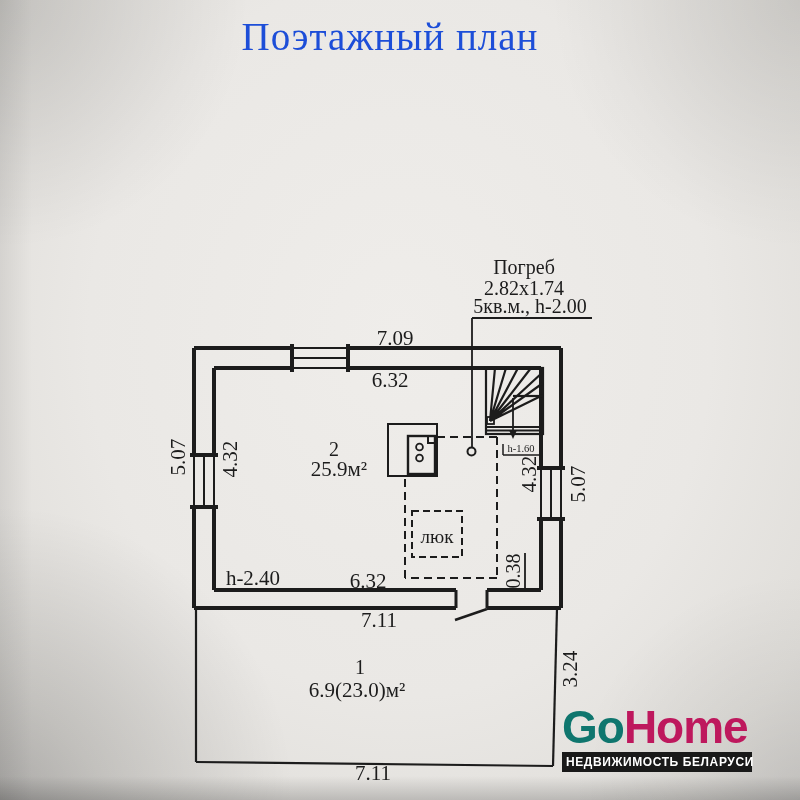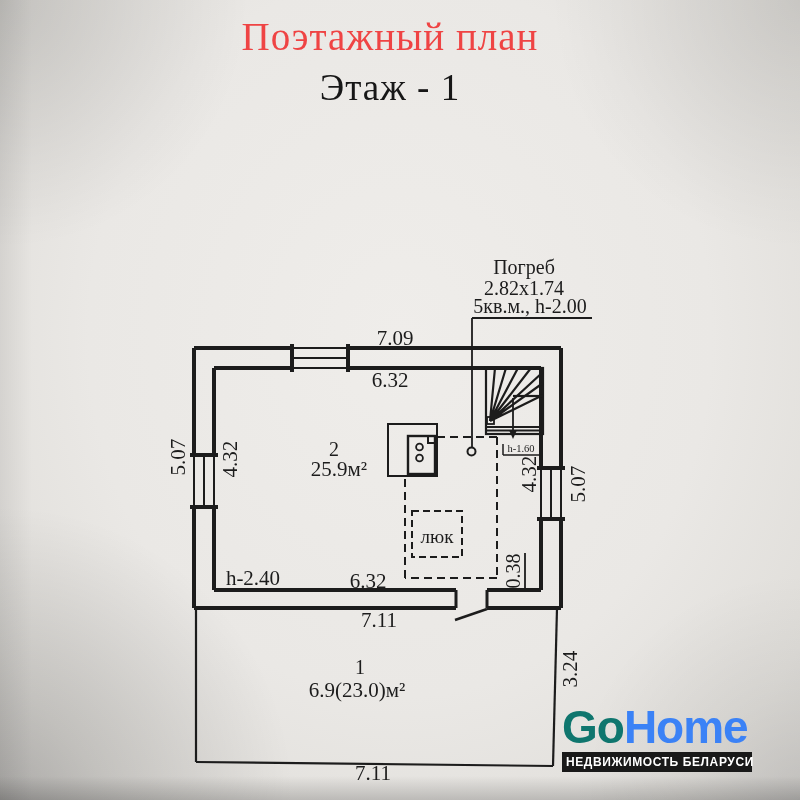--- a/index.html
+++ b/index.html
@@ -12,21 +12,21 @@
       radial-gradient(circle at 100% 100%, rgba(0,0,0,0.10), rgba(0,0,0,0) 20%),
       linear-gradient(to top, rgba(0,0,0,0.18), rgba(0,0,0,0) 3%),
       linear-gradient(to right, rgba(0,0,0,0.07), rgba(0,0,0,0) 4%),
       radial-gradient(ellipse at 50% 42%, #efedea 0%, #eae8e5 55%, #e0deda 85%, #d6d4d1 100%);
     font-family:"Liberation Serif","DejaVu Serif",serif;
     color:#1c1c1c;
   }
   .page{position:absolute;inset:0;}
   .title-1{
     position:absolute;top:14px;left:0;width:780px;text-align:center;
-    font-size:39px;letter-spacing:1px;color:#ef4444;
+    font-size:39px;letter-spacing:1px;color:#1d4ed8;
   }
   .title-2{
     position:absolute;top:66px;left:0;width:780px;text-align:center;
     font-size:37px;letter-spacing:1px;color:#171717;
   }
   svg{position:absolute;left:0;top:0;}
   svg text{
     font-family:"Liberation Serif","DejaVu Serif",serif;
     fill:#1c1c1c;
   }
@@ -34,36 +34,35 @@
   .t20{font-size:20px;}
   .t19{font-size:19px;}
   .t10{font-size:10.5px;}
   .logo{position:absolute;left:562px;top:703px;width:200px;}
   .logo-text{
     font-family:"Liberation Sans","DejaVu Sans",sans-serif;
     font-weight:bold;font-size:46px;line-height:1.05;letter-spacing:-1px;
     white-space:nowrap;
   }
   .logo-go{color:#0f766e;}
-  .logo-home{color:#3b82f6;}
+  .logo-home{color:#be185d;}
   .logo-bar{
     font-family:"Liberation Sans","DejaVu Sans",sans-serif;
     font-weight:bold;font-size:12px;letter-spacing:0.6px;
     background:#191919;color:#ffffff;
     width:182px;padding:3px 4px;margin-top:1px;text-align:center;
     white-space:nowrap;
   }
 </style>
 </head>
 <body>
 
 <div class="page">
 
   <div class="title-1">Поэтажный план</div>
-  <div class="title-2">Этаж - 1</div>
 
   <svg width="800" height="800" viewBox="0 0 800 800">
 
     <g stroke="#1c1c1c" stroke-width="4" fill="none">
       <path d="M194,348 H292 M348,348 H561"></path>
       <path d="M561,348 V468 M561,519 V608"></path>
       <path d="M194,608 H456 M487,608 H561"></path>
       <path d="M194,348 V455 M194,507 V608"></path>
     </g>
 

